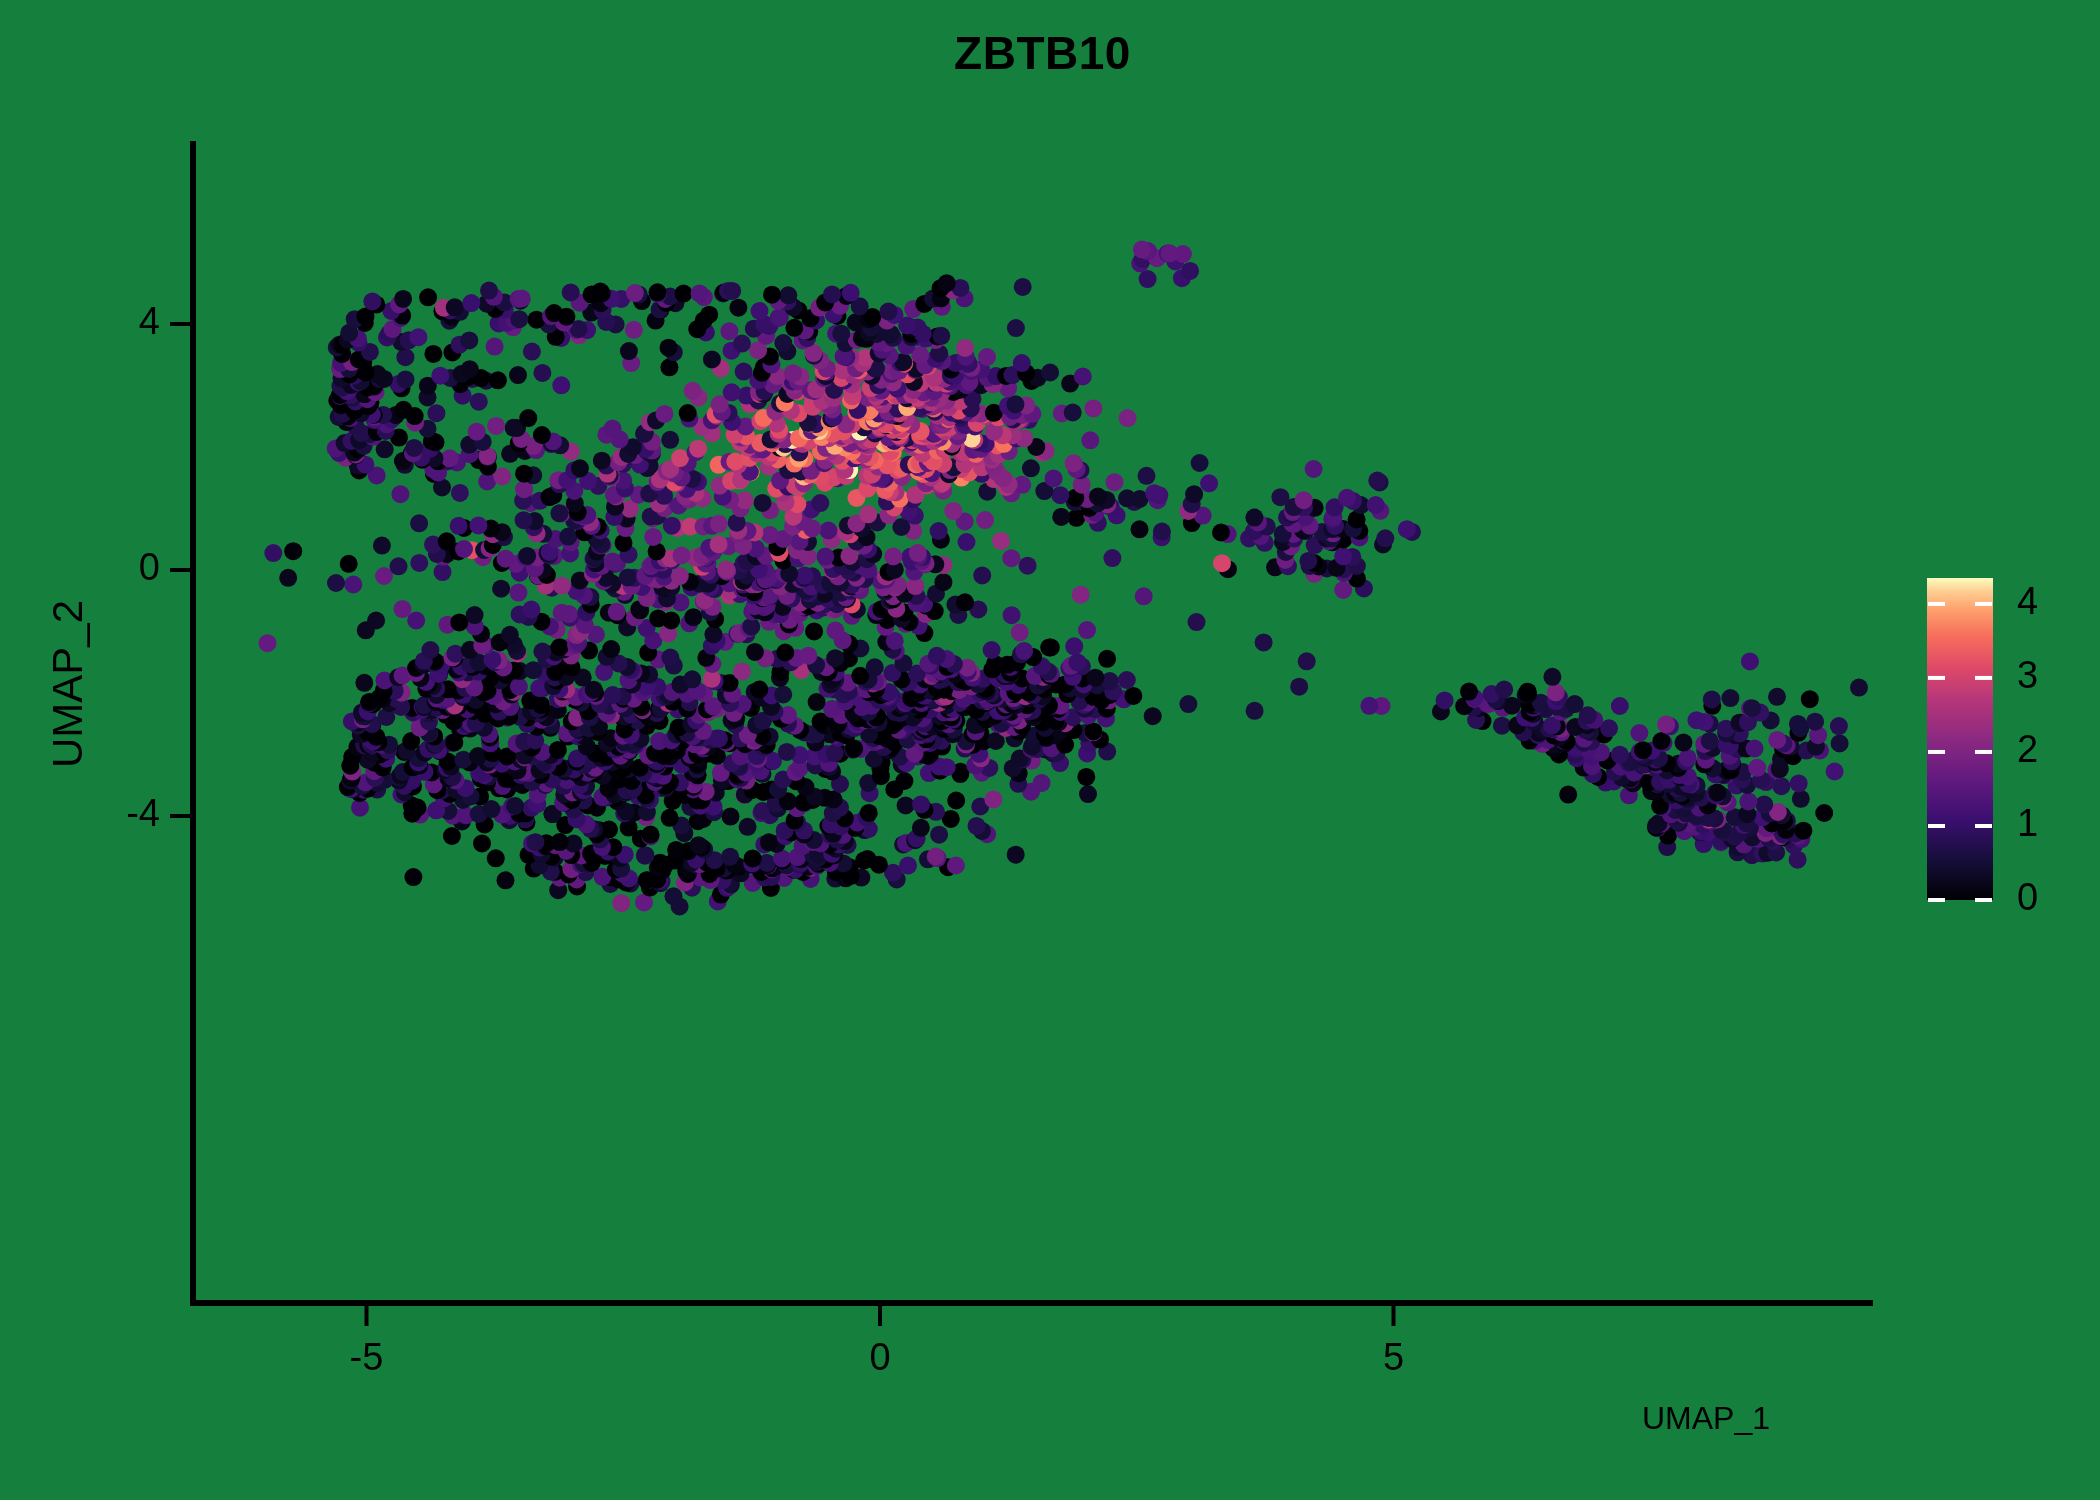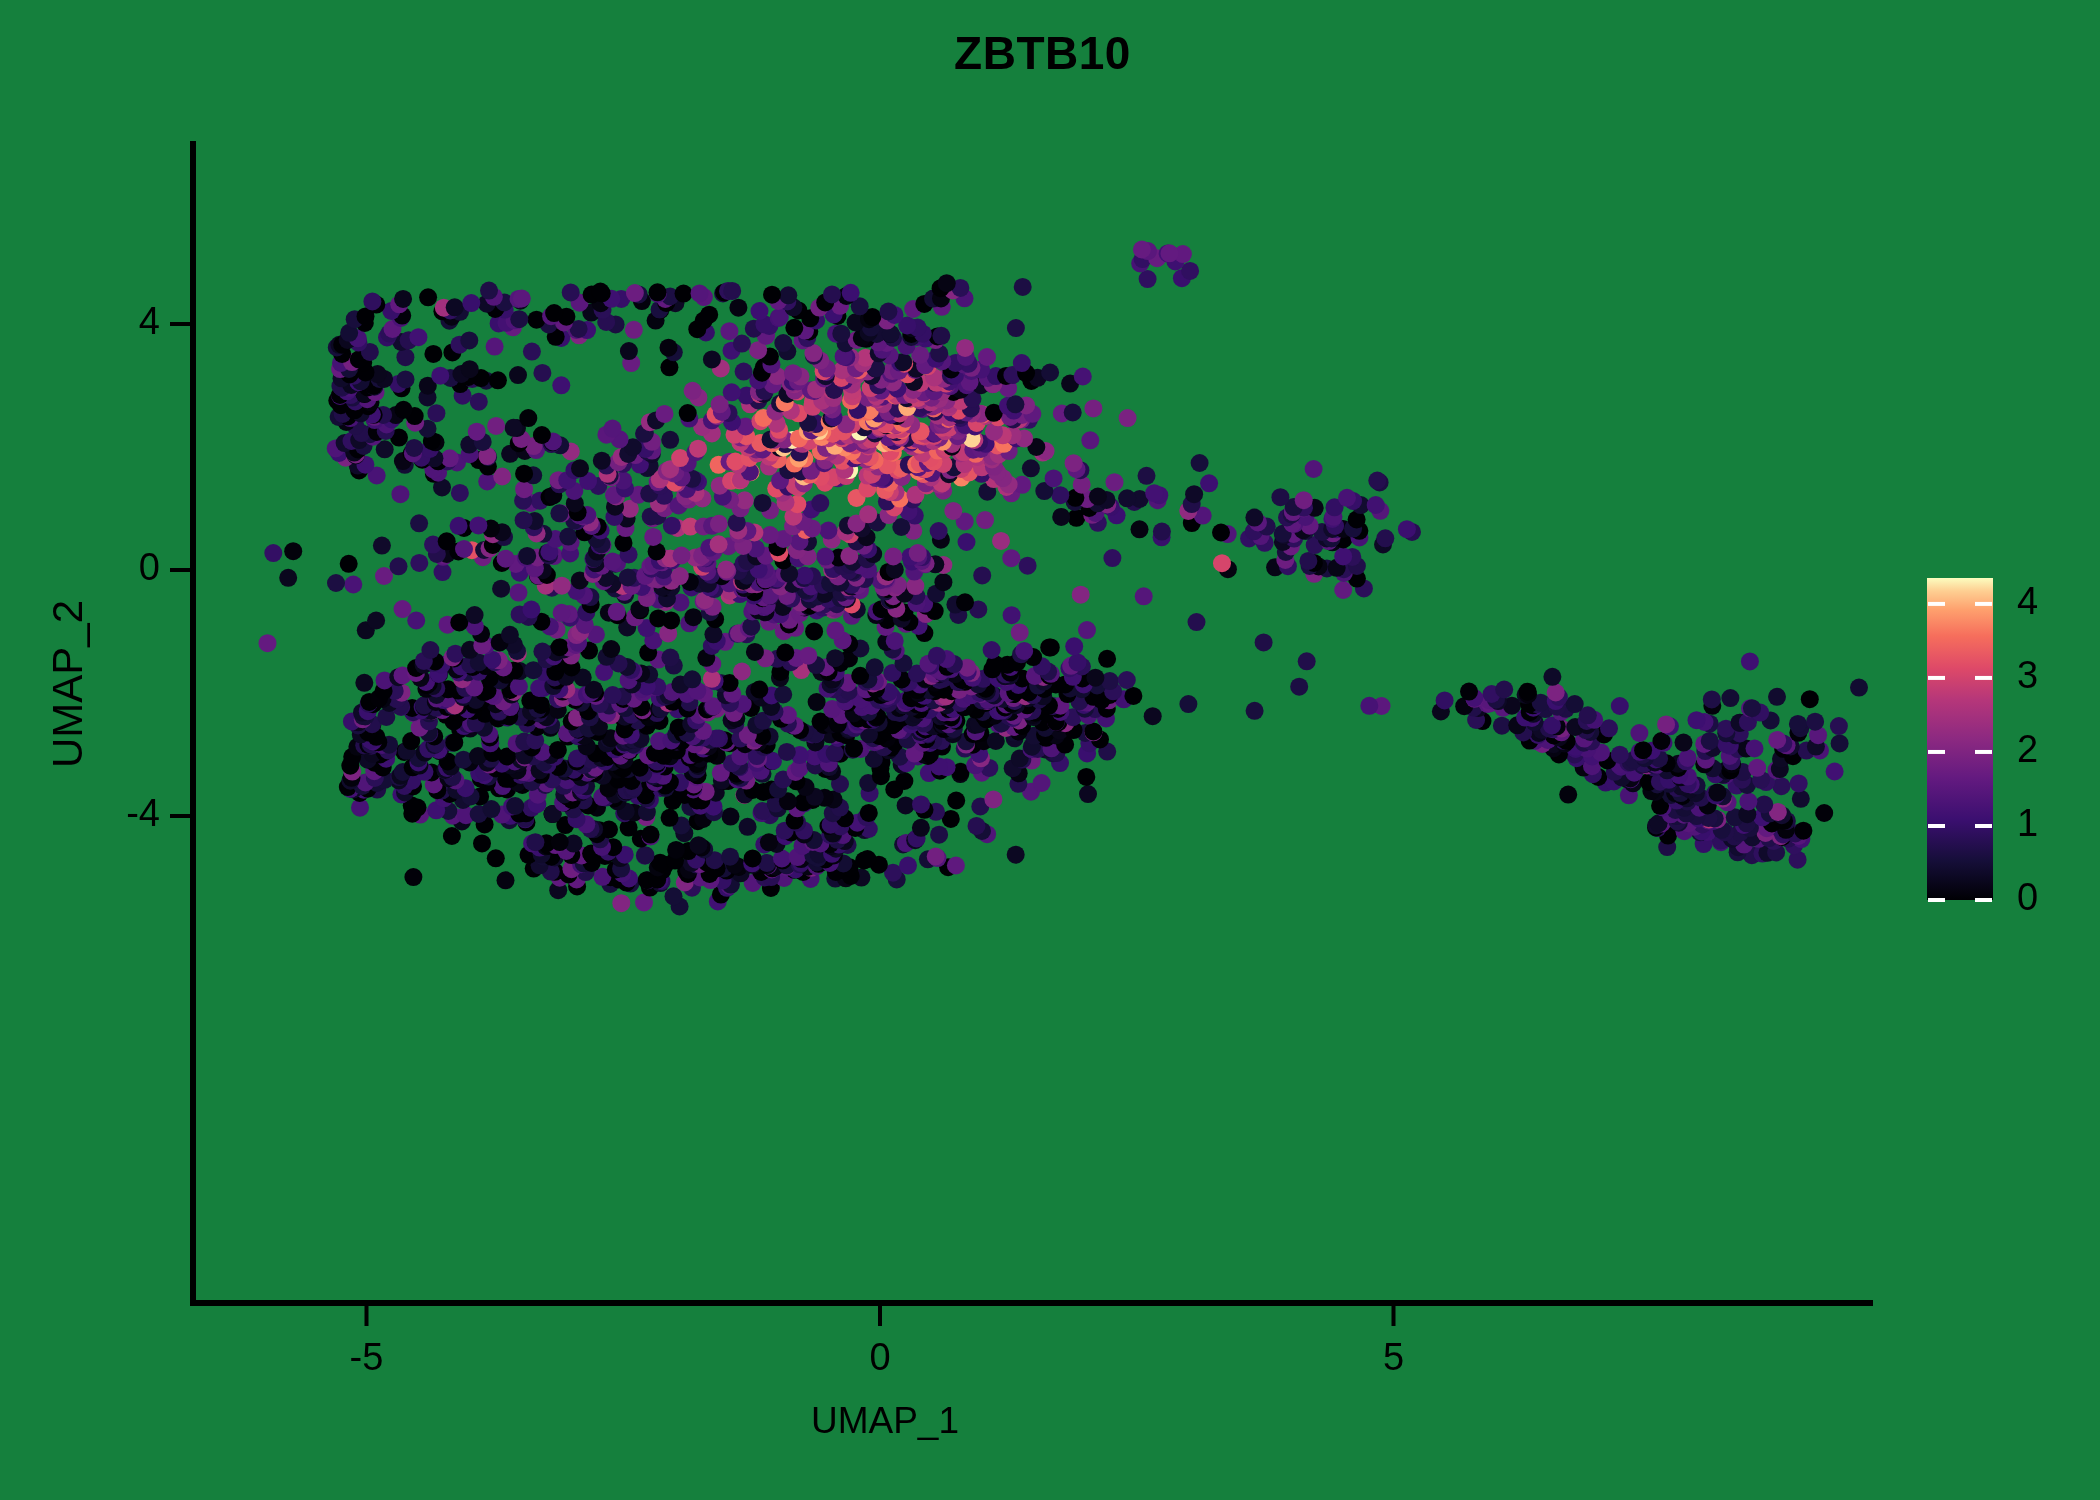--- a/index.html
+++ b/index.html
@@ -36,22 +36,22 @@
   #plot-svg {
     position: absolute;
     left: 0;
     top: 0;
   }
   .axis-title-x {
     position: absolute;
     left: 0;
     top: 1400px;
     width: 1770px;
-    text-align: center;
-    font-size: 37px;
+    text-align: right;
+    font-size: 32px;
     color: #000000;
   }
   .axis-title-y {
     position: absolute;
     left: -182px;
     top: 660px;
     width: 500px;
     text-align: center;
     font-size: 42px;
     color: #000000;

